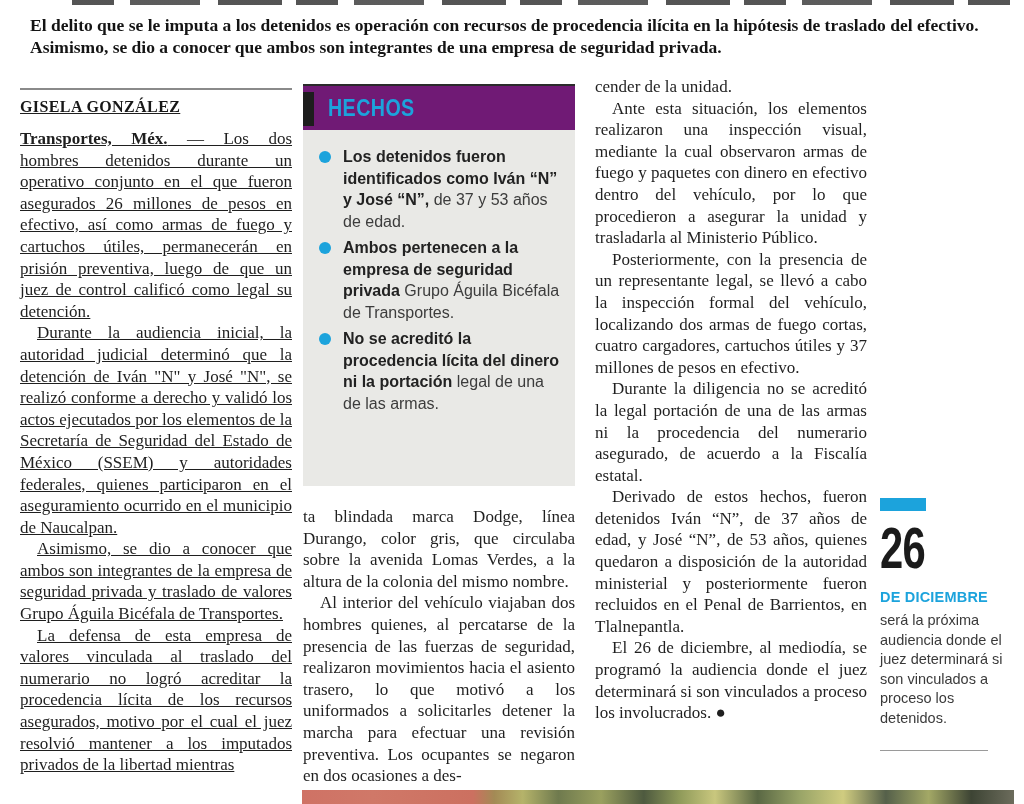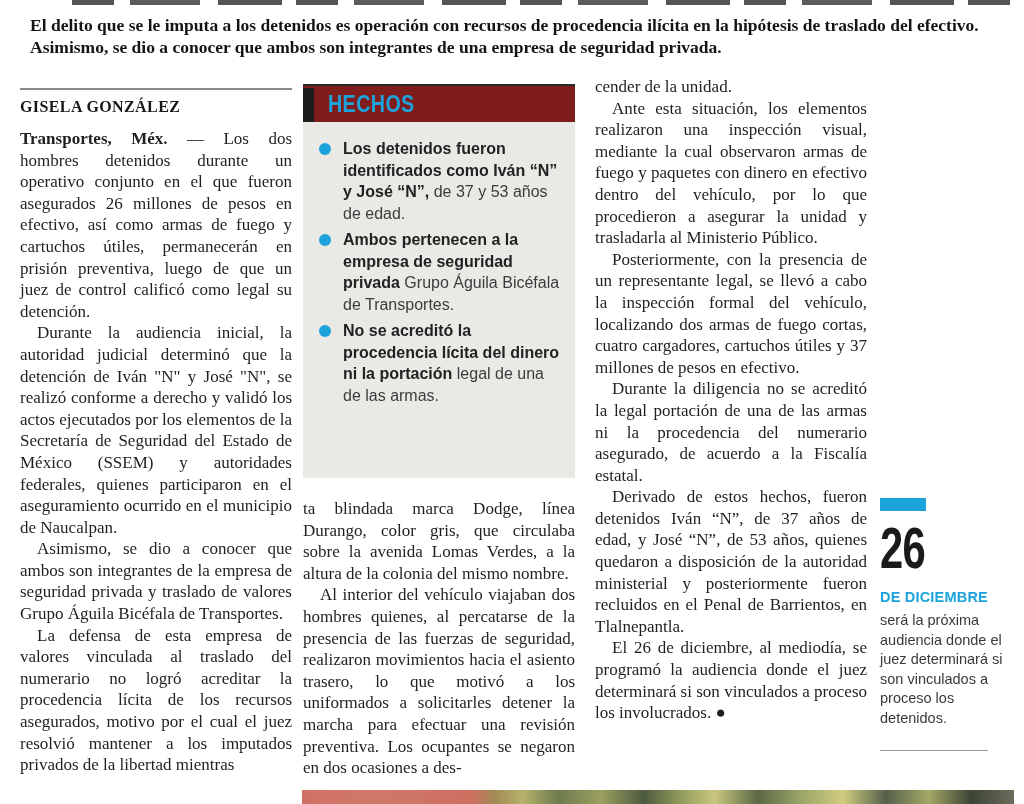--- a/index.html
+++ b/index.html
@@ -21,42 +21,42 @@
 
   
   .deck {
     position:absolute; top:14px; left:30px; width:980px;
     font-family:"Liberation Serif", serif; font-weight:700;
     font-size:17.5px; line-height:22px; color:#141414;
   }
 
   
   .col { position:absolute; width:272px; }
-  .col-1 { left:20px;  top:88px;  height:524px; }
+  .col-1 { left:20px;  top:88px;  height:524px;text-decoration:underline; }
   .col-2 { left:303px; top:84px;  height:720px; }
   .col-3 { left:595px; top:76px;  height:700px; }
 
   .col-rule { border:0; border-top:2px solid #8a8a8a; margin:0 0 8px 0; }
 
   .byline {
     font-family:"Liberation Serif", serif; font-weight:700;
     font-size:16px; letter-spacing:.4px; color:#181818; margin-bottom:12px;
   }
 
   .bodytext p {
     font-size:17px; line-height:21.6px; text-align:justify;
     color:#1f1f1f; hyphens:auto; -webkit-hyphens:auto;
   }
   .bodytext p.indent { text-indent:17px; }
   .bodytext .dateline { font-weight:700; }
 
   
   .facts-header {
     border-top:2px solid #2b2b2b;
-    height:38px; display:flex; align-items:center; background:#7f1d1d;
+    height:46px; display:flex; align-items:center; background:#701a75;
     position:relative;
   }
   .facts-bar { width:11px; height:34px; background:#1d1d1d; margin-top:1px; }
   .facts-title {
     color:#1ca3dc; font-family:"Liberation Sans", sans-serif;
     font-weight:800; font-size:24px; line-height:1;
     display:inline-block; transform:scaleX(.82); transform-origin:left center;
     margin-left:14px; letter-spacing:.5px;
   }
   .facts-box {

